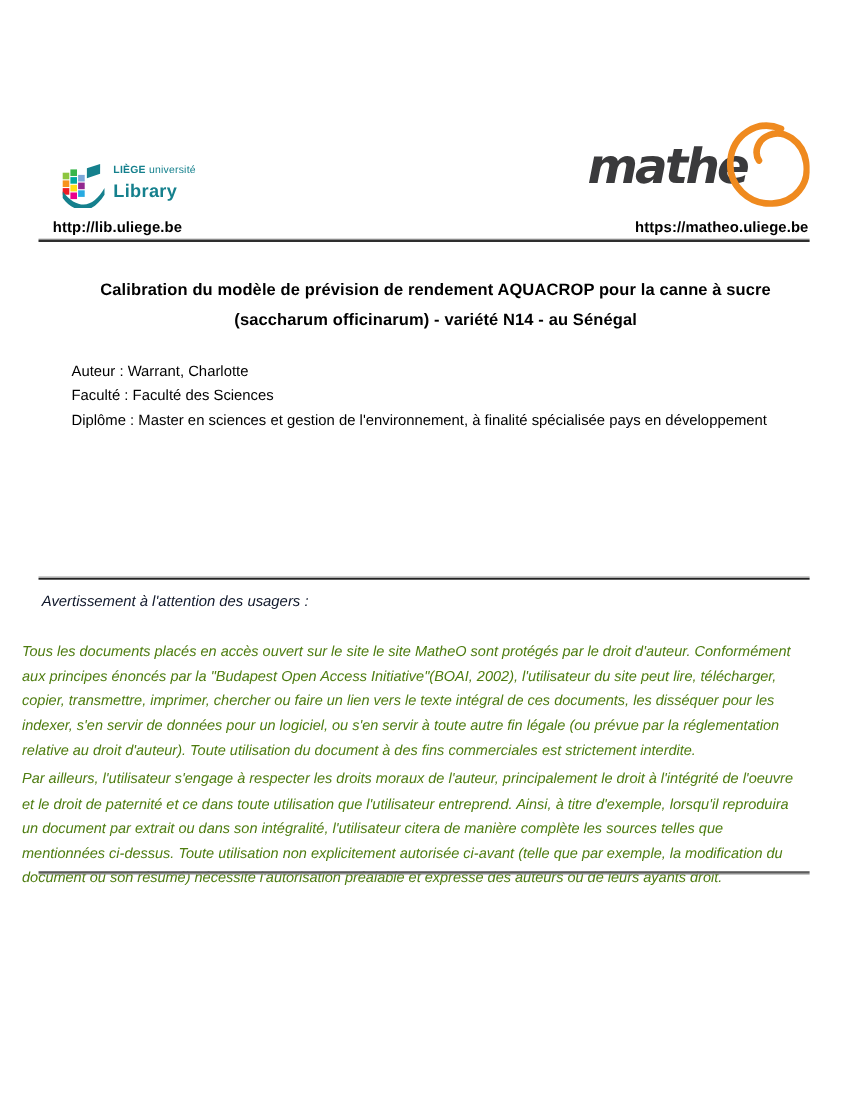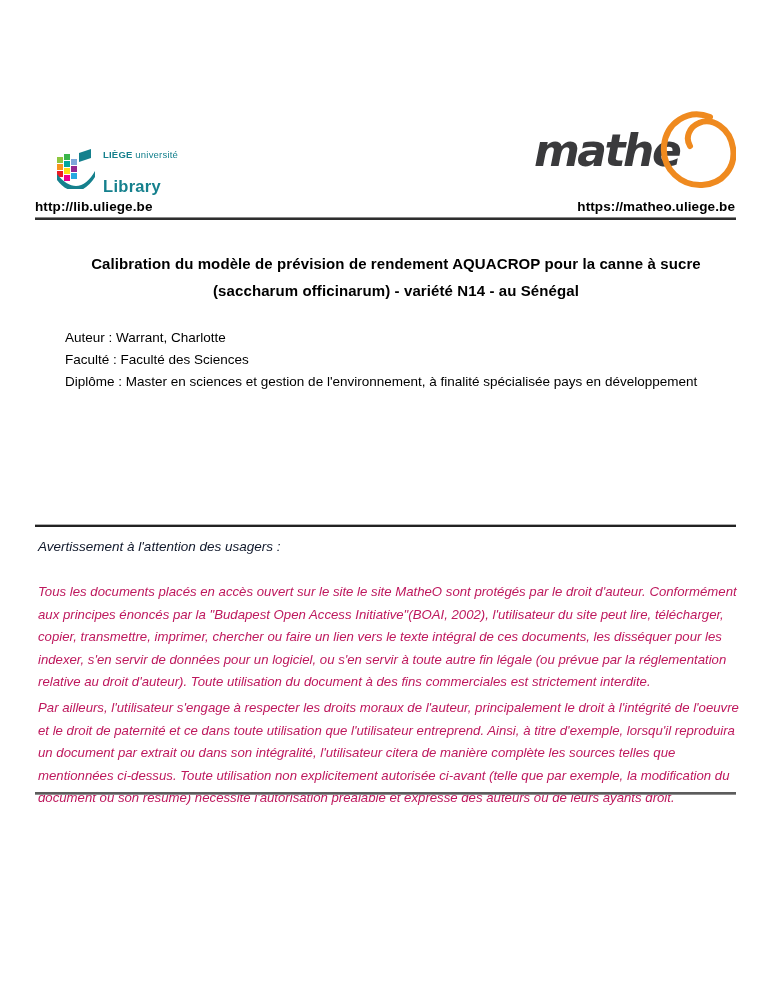--- a/index.html
+++ b/index.html
@@ -15,27 +15,27 @@
 
   
   .library-logo {
     position:absolute; left:56px; top:147px;
     display:flex; align-items:flex-start; gap:7px;
   }
   .library-logo .book { width:40px; height:42px; }
   .library-text { padding-top:3px; color:#15808D; line-height:1; }
   .library-line1 { font-size:9.5px; letter-spacing:0.2px; white-space:nowrap; }
   .library-line1 .brand-bold { font-weight:bold; }
-  .library-line2 { font-weight:bold; font-size:16.5px; margin-top:18px; letter-spacing:0.3px; }
+  .library-line2 { font-weight:bold; font-size:16.5px; margin-top:6px; letter-spacing:0.3px; }
 
   .matheo-logo { position:absolute; left:534px; top:108px; width:202px; height:82px; }
 
   
   .url-left {
-    position:absolute; left:35px; top:199px;
+    position:absolute; left:48px; top:199px;
     font-weight:bold; font-size:13.5px; letter-spacing:0.1px;
   }
   .url-right {
     position:absolute; right:33px; top:199px;
     font-weight:bold; font-size:13.5px; letter-spacing:0.1px;
   }
 
   
   .rule { position:absolute; left:35px; width:701px; }
   .rule-header { top:217px; height:3px;
@@ -58,22 +58,22 @@
   }
   .meta-row .meta-label { font-weight:normal; }
   .meta-row .meta-value { font-weight:normal; }
 
   
   .notice-heading {
     position:absolute; left:38px; top:539px;
     font-style:italic; font-size:13.5px; color:#0f172a;
   }
   .notice-para {
-    position:absolute; left:38px; width:701px;
-    font-style:italic; font-size:13.2px; line-height:22.5px; color:#be185d;
+    position:absolute; left:20px; width:701px;
+    font-style:italic; font-size:13.2px; line-height:22.5px; color:#4d7c0f;
   }
   .notice-para-1 { top:581px; }
   .notice-para-2 { top:697px; }
 </style>
 </head>
 <body>
 
 <div class="page">
 
   <div class="library-logo">

